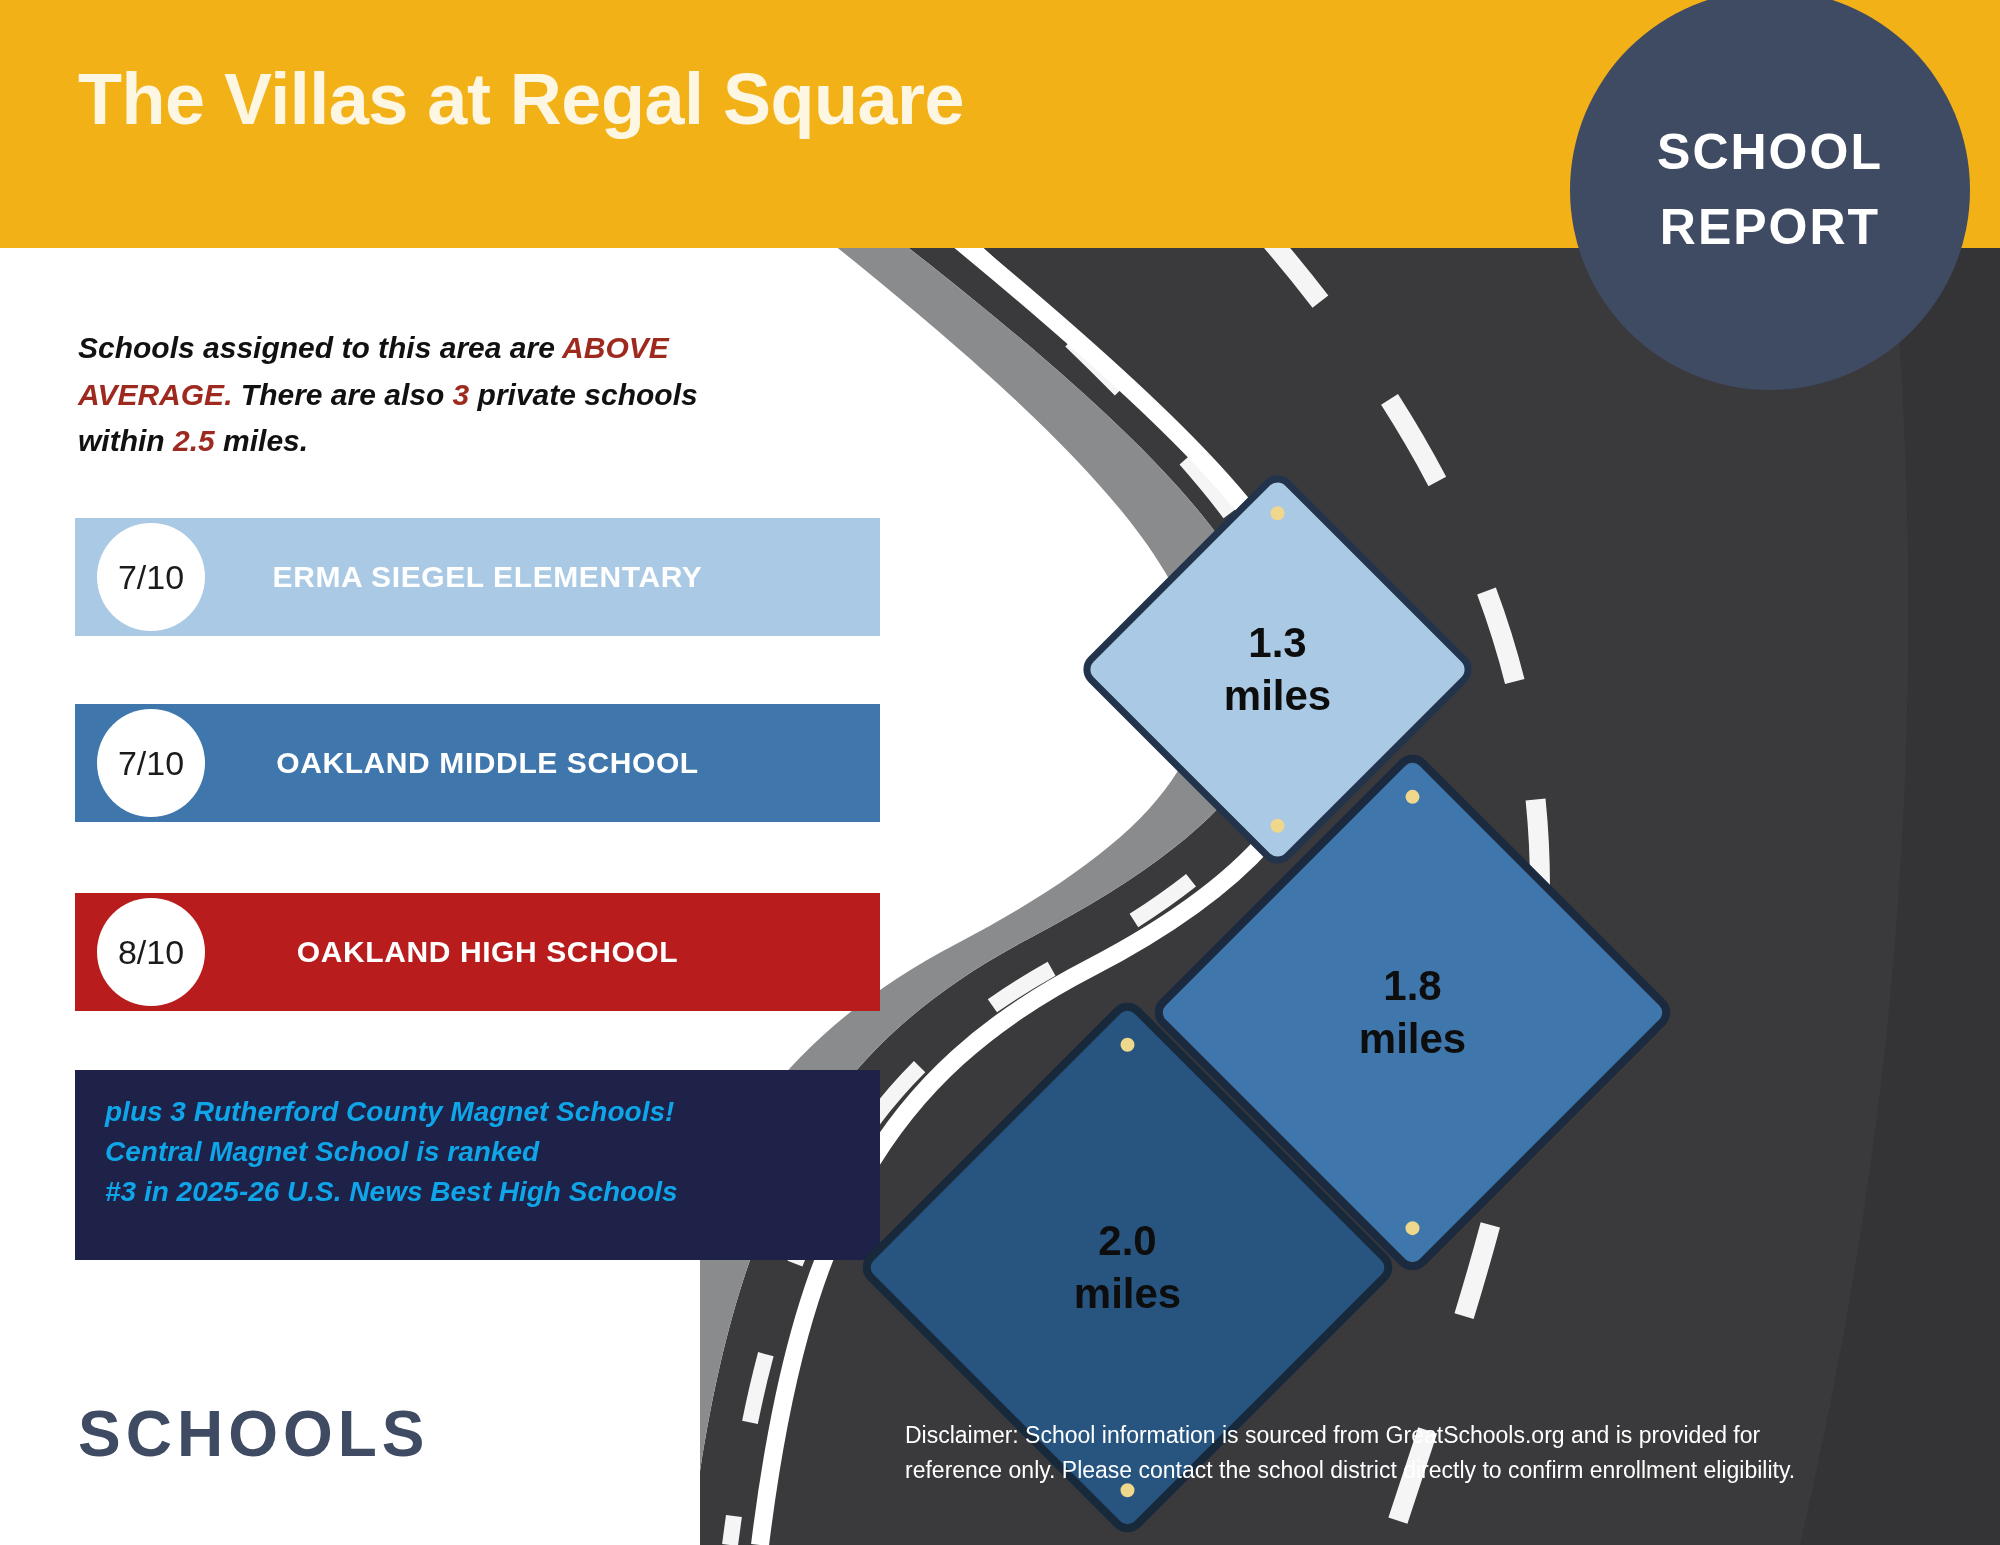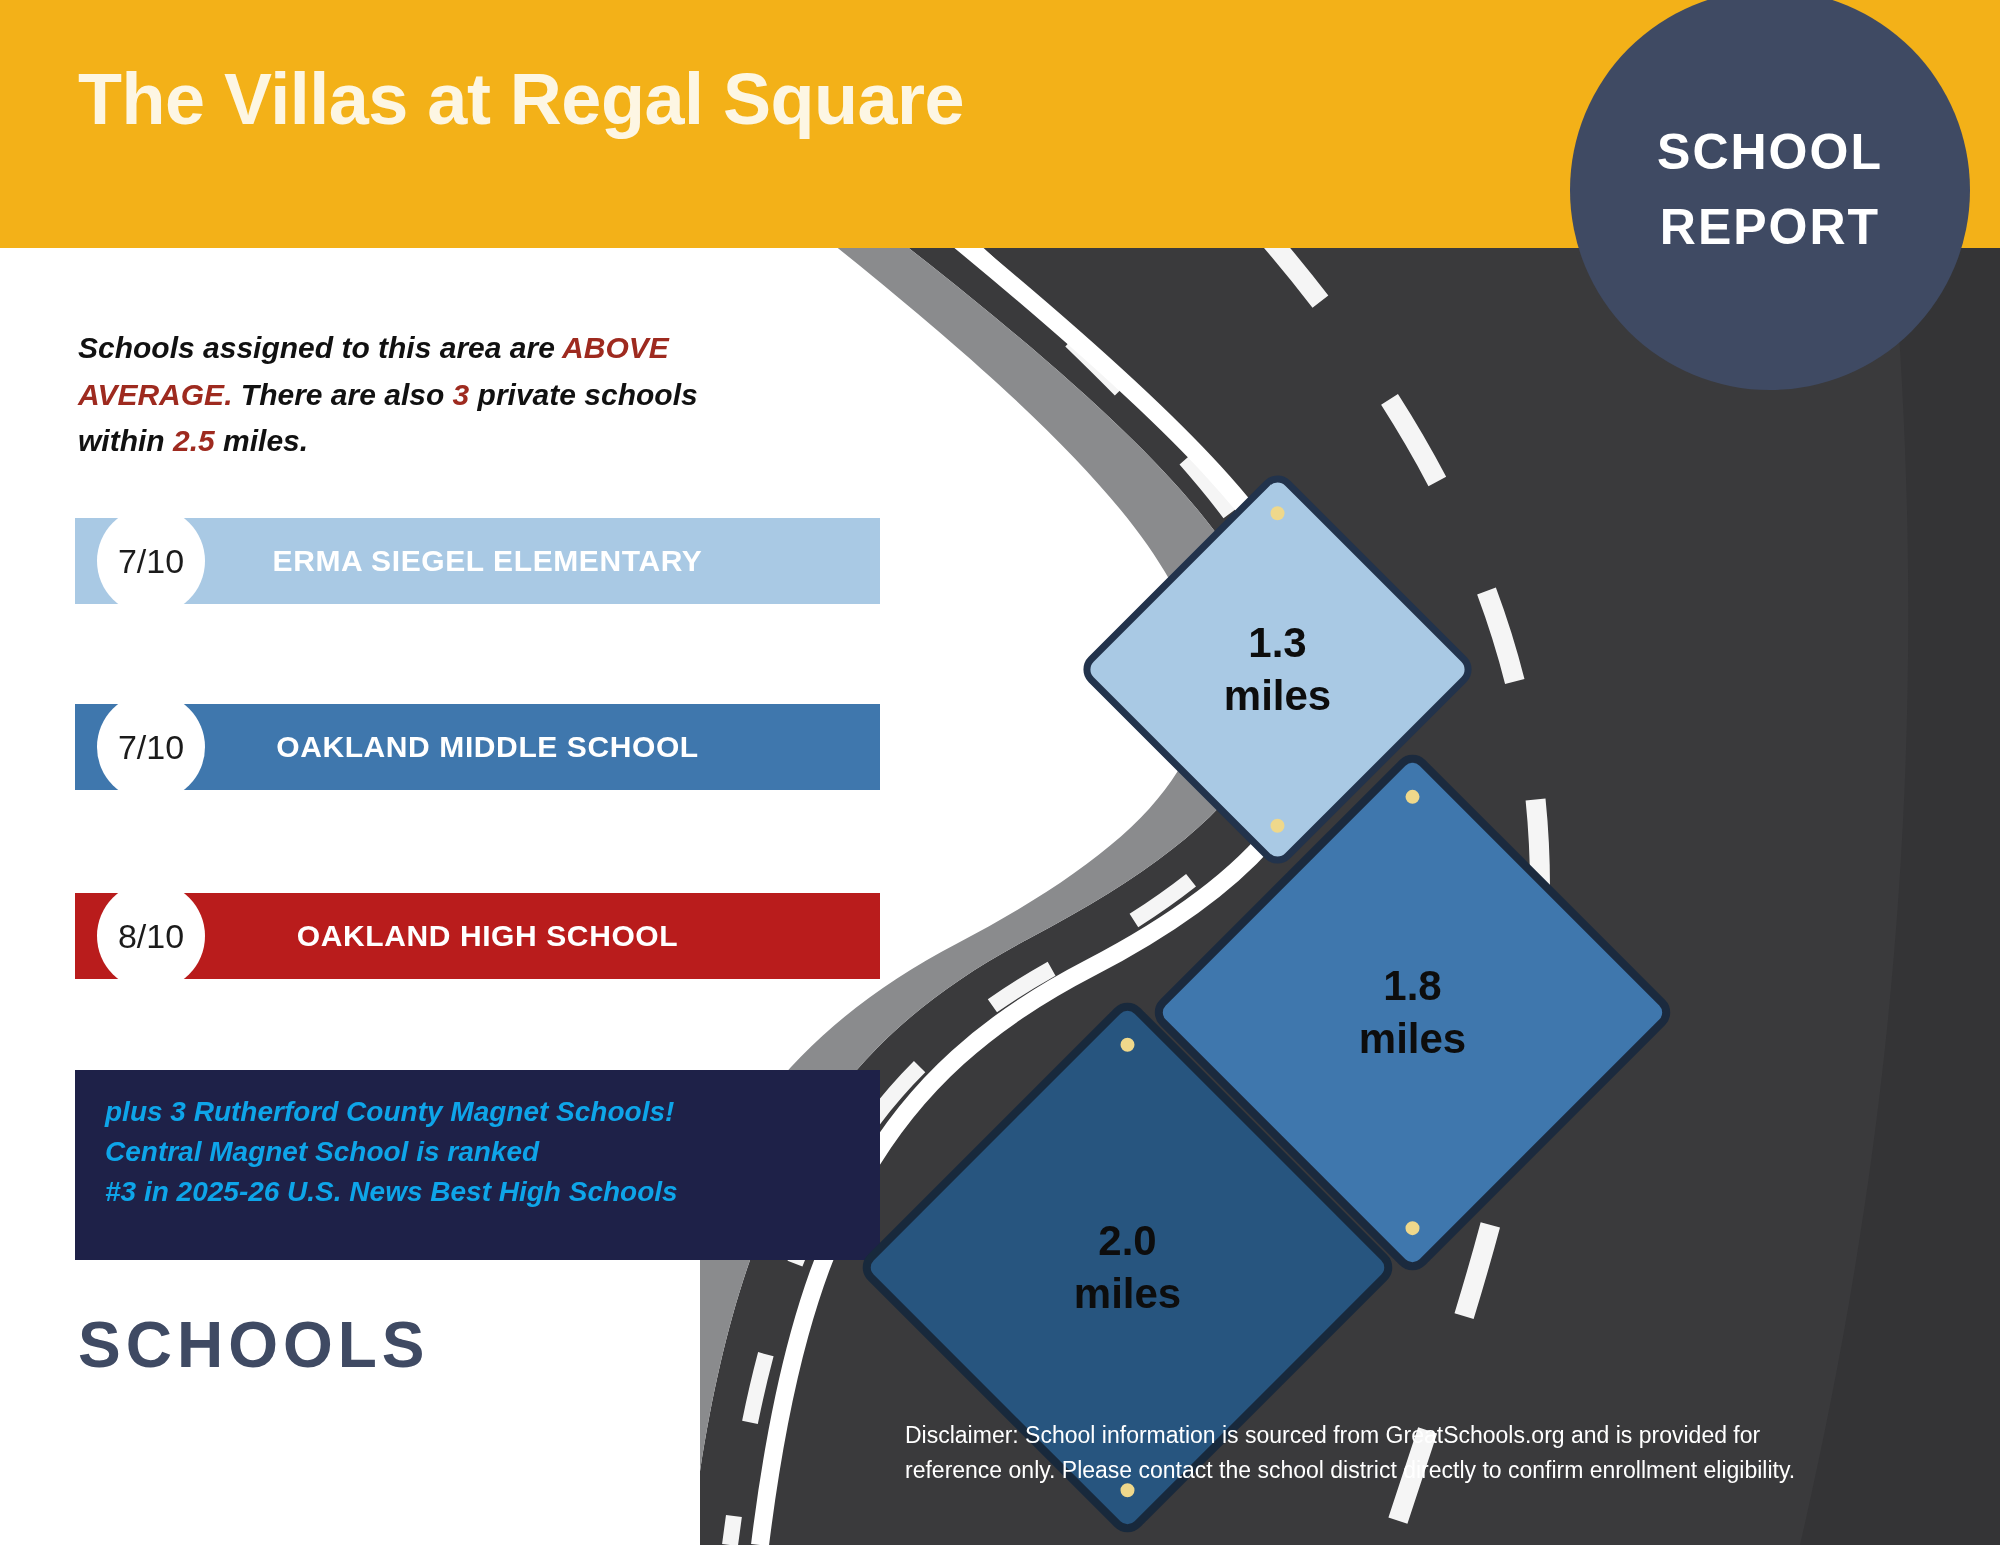--- a/index.html
+++ b/index.html
@@ -80,21 +80,21 @@
     color: #111111;
     line-height: 1.55;
     font-style: italic;
   }
   .intro .hl { color: #9e2a1f; }
 
   .school-row {
     position: absolute;
     left: 75px;
     width: 805px;
-    height: 86px;
+    height: 118px;
     display: flex;
     align-items: center;
   }
   .school-row .label {
     flex: 1;
     text-align: center;
     font-size: 30px;
     font-weight: bold;
     color: #ffffff;
     letter-spacing: 0.6px;
@@ -133,21 +133,21 @@
     padding: 22px 30px 0 30px;
     font-size: 28px;
     font-style: italic;
     font-weight: bold;
     line-height: 1.42;
   }
 
   .schools-word {
     position: absolute;
     left: 78px;
-    top: 1308px;
+    top: 1397px;
     font-size: 64px;
     font-weight: bold;
     color: #3f4a63;
     letter-spacing: 5px;
   }
 
   
   .sign {
     position: absolute;
   }

